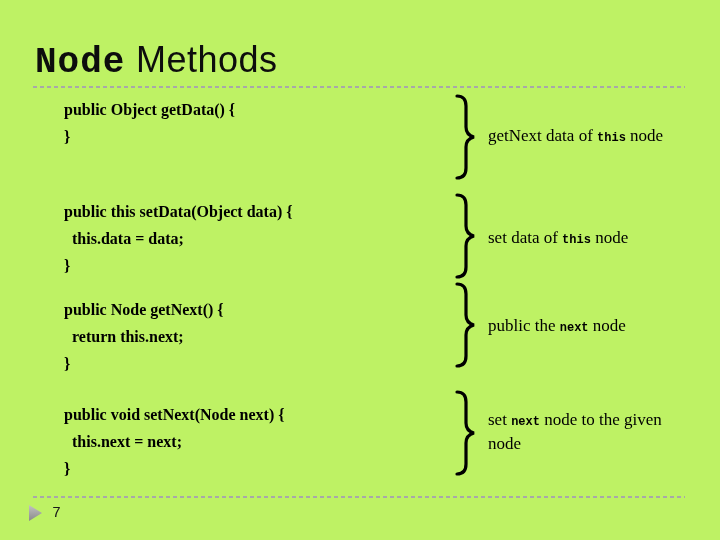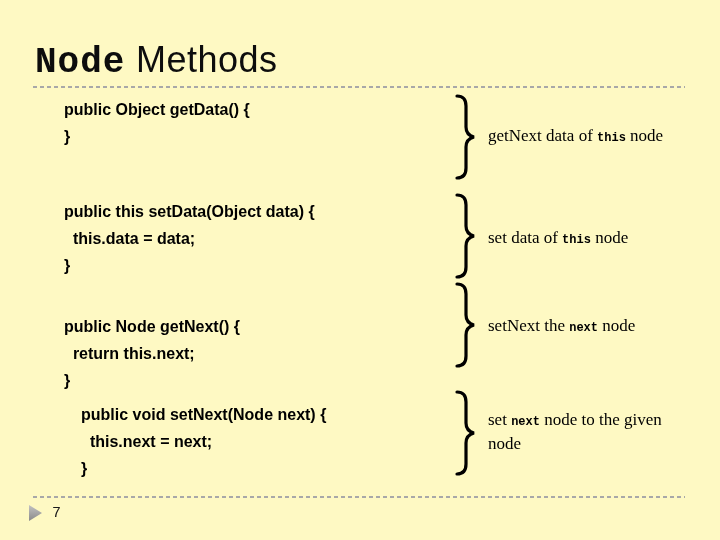--- a/index.html
+++ b/index.html
@@ -1,21 +1,21 @@
 <!DOCTYPE html>
 <html><head>
 <meta charset="utf-8">
 <style>
   * { margin: 0; padding: 0; box-sizing: border-box; }
   html, body { background: #ffffff; }
   .slide {
     position: relative;
     width: 720px;
     height: 540px;
-    background: #fef9c3;
+    background: #bef264;
     overflow: hidden;
     font-family: "Liberation Serif", serif;
     color: #000000;
   }
   .title {
     position: absolute;
     left: 35px;
     top: 38px;
     font-size: 36px;
     line-height: 44px;
@@ -37,31 +37,31 @@
     left: 33px;
     width: 652px;
     height: 2px;
     background: repeating-linear-gradient(90deg, #a8a8a8 0 4px, transparent 4px 7px);
   }
   .dash-top { top: 86px; }
   .dash-bottom { top: 496px; }
   .code {
     position: absolute;
     left: 64px;
-    font-family: Liberation Sans, sans-serif;
+    font-family: Liberation Serif, serif;
     font-weight: bold;
     font-size: 16px;
     line-height: 27px;
     white-space: pre;
     color: #000000;
   }
   .code-1 { top: 96px; }
   .code-2 { top: 198px; }
-  .code-3 { top: 313px; }
-  .code-4 { top: 401px; margin-left: 17px; }
+  .code-3 { top: 296px; }
+  .code-4 { top: 401px; }
   .brace {
     position: absolute;
     left: 452px;
     width: 26px;
     height: 88px;
   }
   .brace-1 { top: 93px; }
   .brace-2 { top: 192px; }
   .brace-3 { top: 281px; }
   .brace-4 { top: 389px; }
@@ -118,21 +118,21 @@
   <pre class="code code-2"><div>public this setData(Object data) {</div><div>  this.data = data;</div><div>}</div></pre>
   <svg class="brace brace-2" viewBox="0 0 26 88">
     <path d="M5,3 Q14,3 14,13 L14,34 Q14,42 22,44 Q14,46 14,54 L14,75 Q14,85 5,85" fill="none" stroke="#000" stroke-width="3.2" stroke-linecap="round"></path>
   </svg>
   <div class="annotation ann-2"><span>set data of </span><span class="mono">this</span><span> node</span></div>
 
   <pre class="code code-3"><div>public Node getNext() {</div><div>  return this.next;</div><div>}</div></pre>
   <svg class="brace brace-3" viewBox="0 0 26 88">
     <path d="M5,3 Q14,3 14,13 L14,34 Q14,42 22,44 Q14,46 14,54 L14,75 Q14,85 5,85" fill="none" stroke="#000" stroke-width="3.2" stroke-linecap="round"></path>
   </svg>
-  <div class="annotation ann-3"><span>setNext the </span><span class="mono">next</span><span> node</span></div>
+  <div class="annotation ann-3"><span>public the </span><span class="mono">next</span><span> node</span></div>
 
   <pre class="code code-4"><div>public void setNext(Node next) {</div><div>  this.next = next;</div><div>}</div></pre>
   <svg class="brace brace-4" viewBox="0 0 26 88">
     <path d="M5,3 Q14,3 14,13 L14,34 Q14,42 22,44 Q14,46 14,54 L14,75 Q14,85 5,85" fill="none" stroke="#000" stroke-width="3.2" stroke-linecap="round"></path>
   </svg>
   <div class="annotation ann-4"><span>set </span><span class="mono">next</span><span> node to the given</span><br><span>node</span></div>
 
   <div class="dashline dash-bottom"></div>
 
   <svg class="bullet-arrow" viewBox="0 0 15 16">

